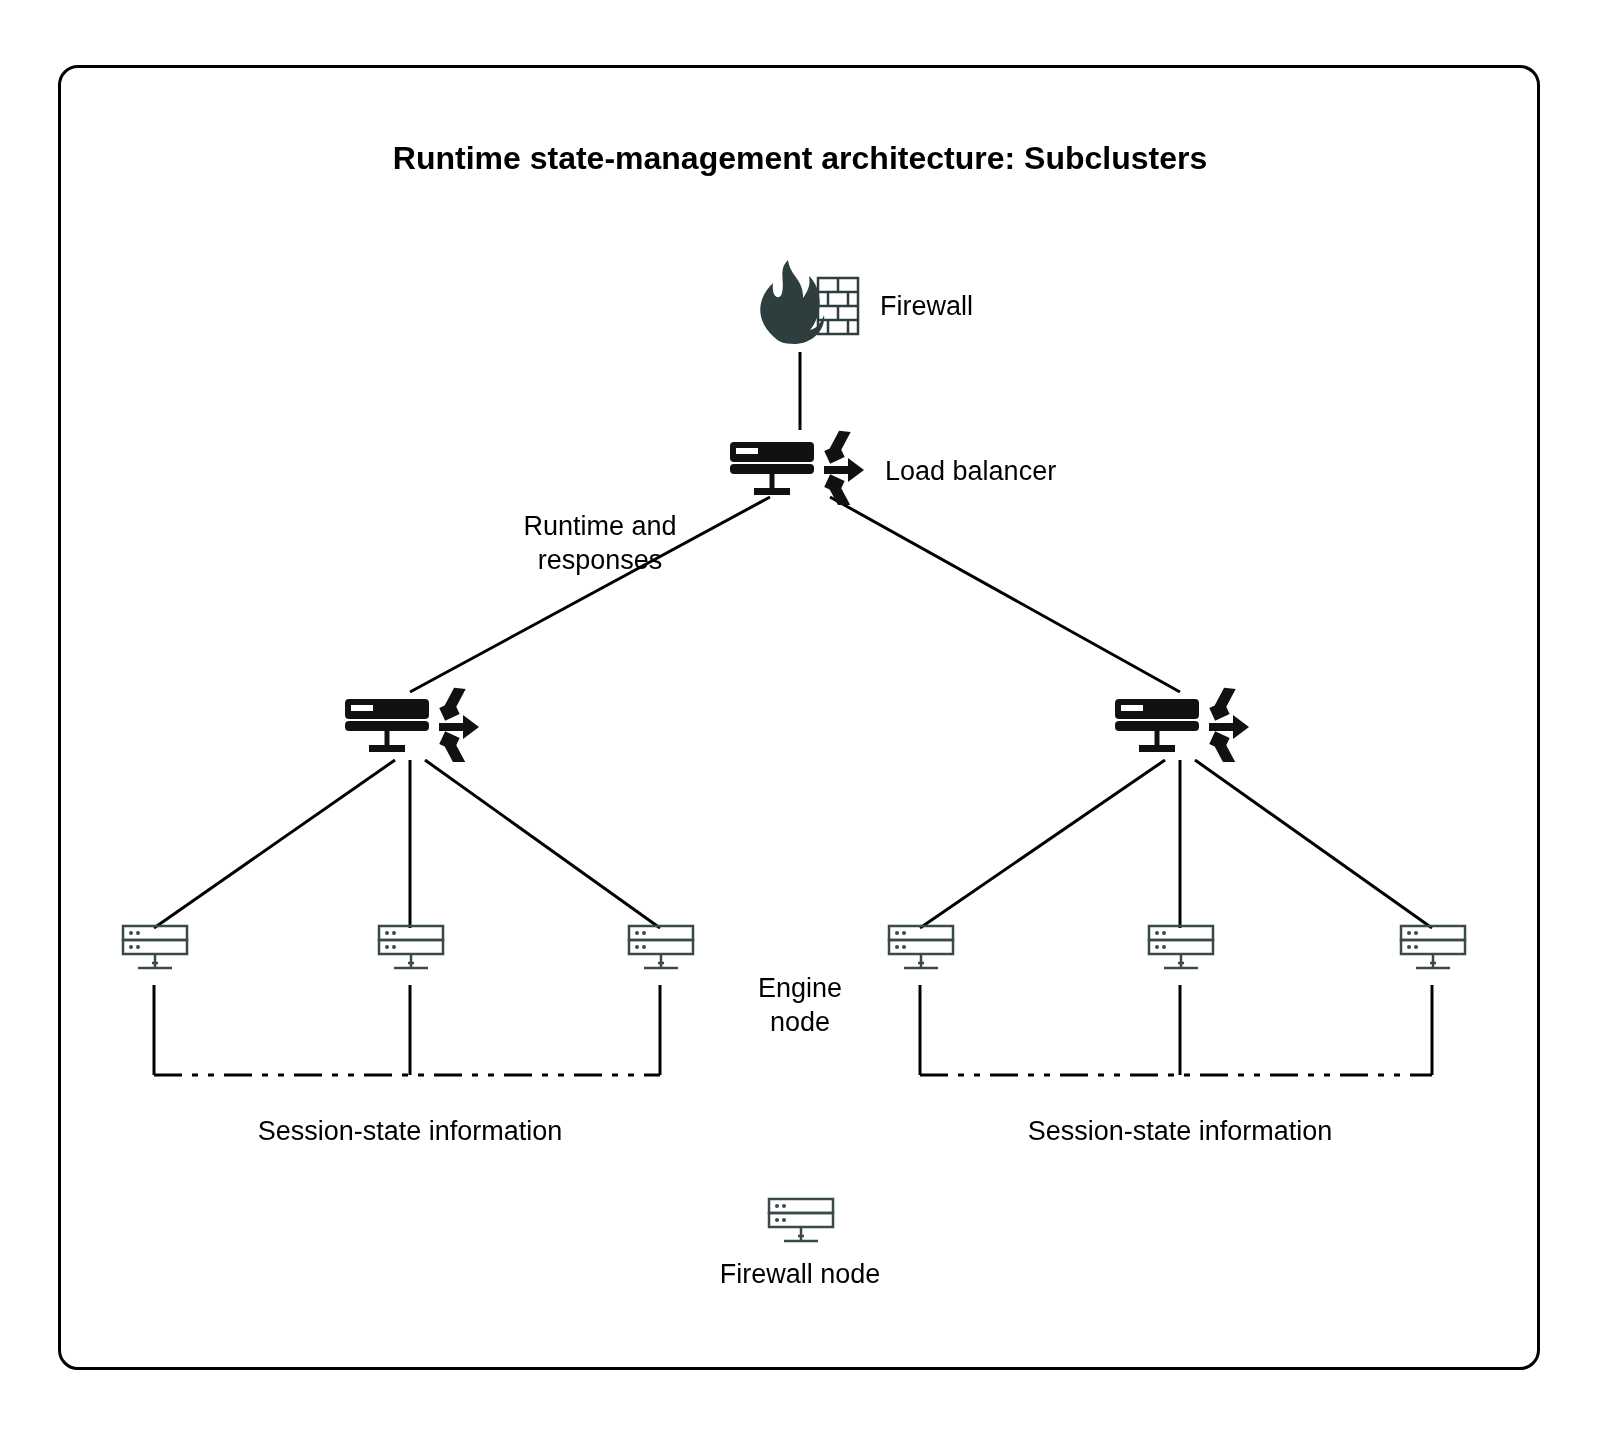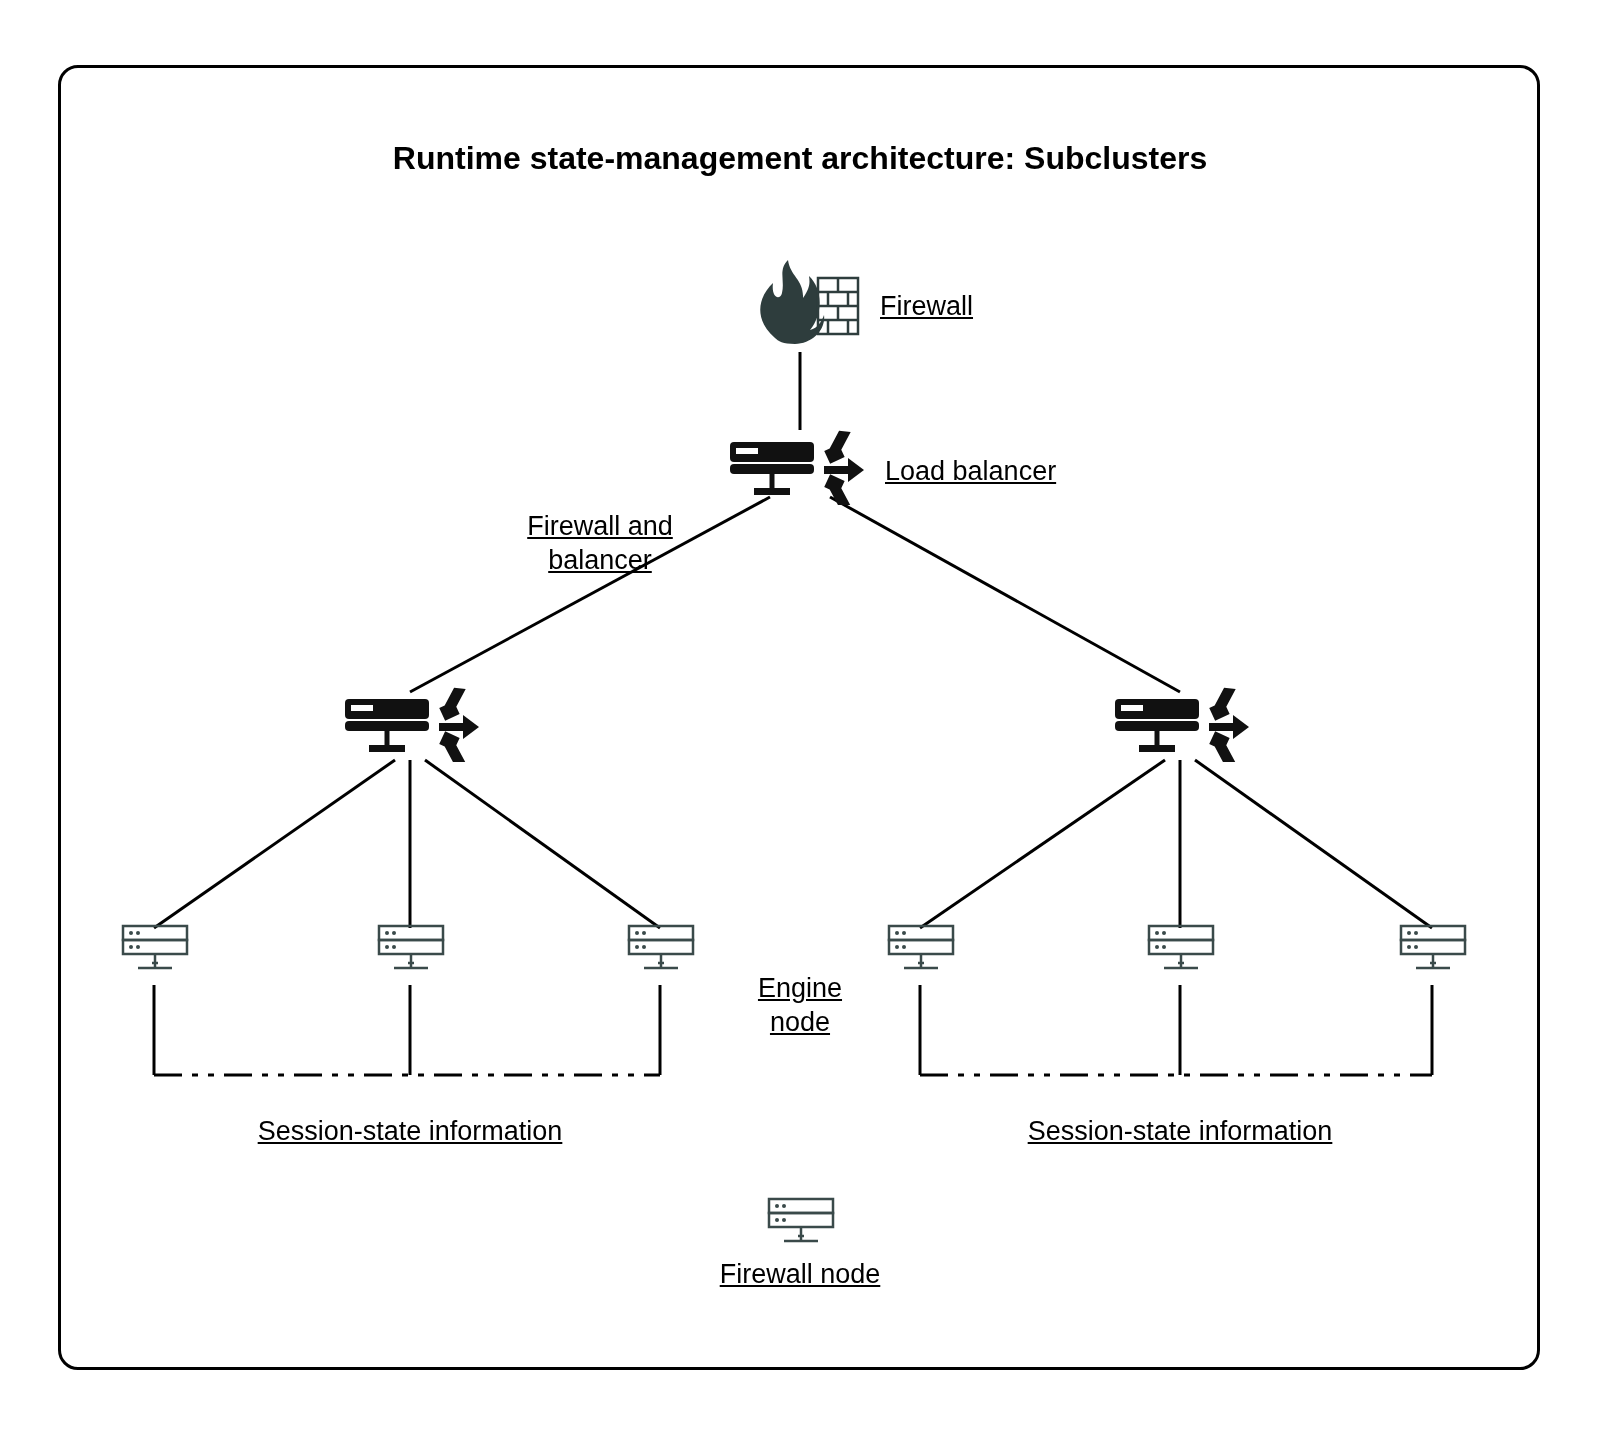--- a/index.html
+++ b/index.html
@@ -35,21 +35,20 @@
     font-weight: 700;
     font-size: 32px;
     color: #000;
   }
   .label {
     position: absolute;
     font-size: 27px;
     color: #000;
     text-align: center;
     line-height: 1.25;
-    text-decoration: underline;
   }
   svg.lines {
     position: absolute;
     left: 0; top: 0;
     width: 1600px;
     height: 1440px;
     pointer-events: none;
   }
   .icon {
     position: absolute;
@@ -124,22 +123,22 @@
       <g fill="#111">
         <path d="M94 36 L118 36 L118 28 L134 40 L118 52 L118 44 L94 44 Z"></path>
         <path d="M94 26 L110 26 L110 18 L126 6 L116 0 L100 12 L94 12 Z" transform="translate(0,2) rotate(-25 110 15)"></path>
         <path d="M94 52 L110 52 L110 60 L126 72 L116 78 L100 66 L94 66 Z" transform="translate(0,-2) rotate(25 110 63)"></path>
       </g>
     </svg>
   </div>
   <div class="label" style="left:885px; top:455px; text-align:right;">Load balancer</div>
 
   <div class="label" style="left:480px; top:510px; width:240px;">
-    <span>Firewall and</span><br>
-    <span>balancer</span>
+    <span>Runtime and</span><br>
+    <span>responses</span>
   </div>
 
   <div class="icon" style="left:345px; top:687px; width:140px; height:75px;">
     <svg width="140" height="75" viewBox="0 0 140 75">
       <rect x="0" y="12" width="84" height="20" rx="4" fill="#111"></rect>
       <rect x="0" y="34" width="84" height="10" rx="4" fill="#111"></rect>
       <rect x="6" y="18" width="22" height="6" fill="#fff"></rect>
       <line x1="42" y1="44" x2="42" y2="62" stroke="#111" stroke-width="5"></line>
       <rect x="24" y="58" width="36" height="7" fill="#111"></rect>
       <g fill="#111">

